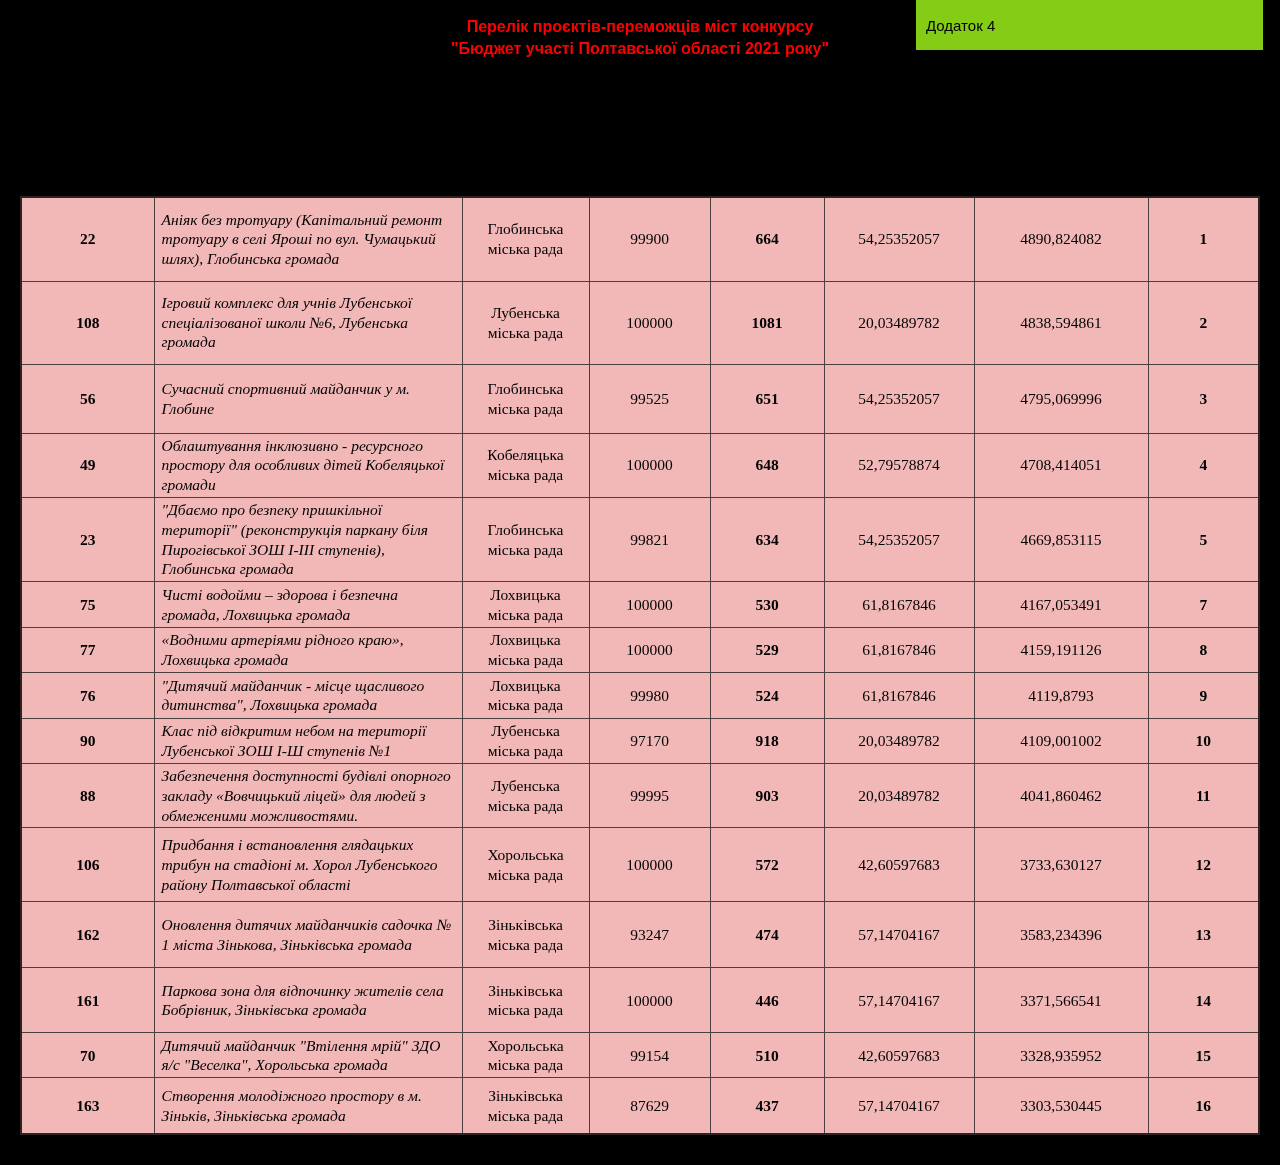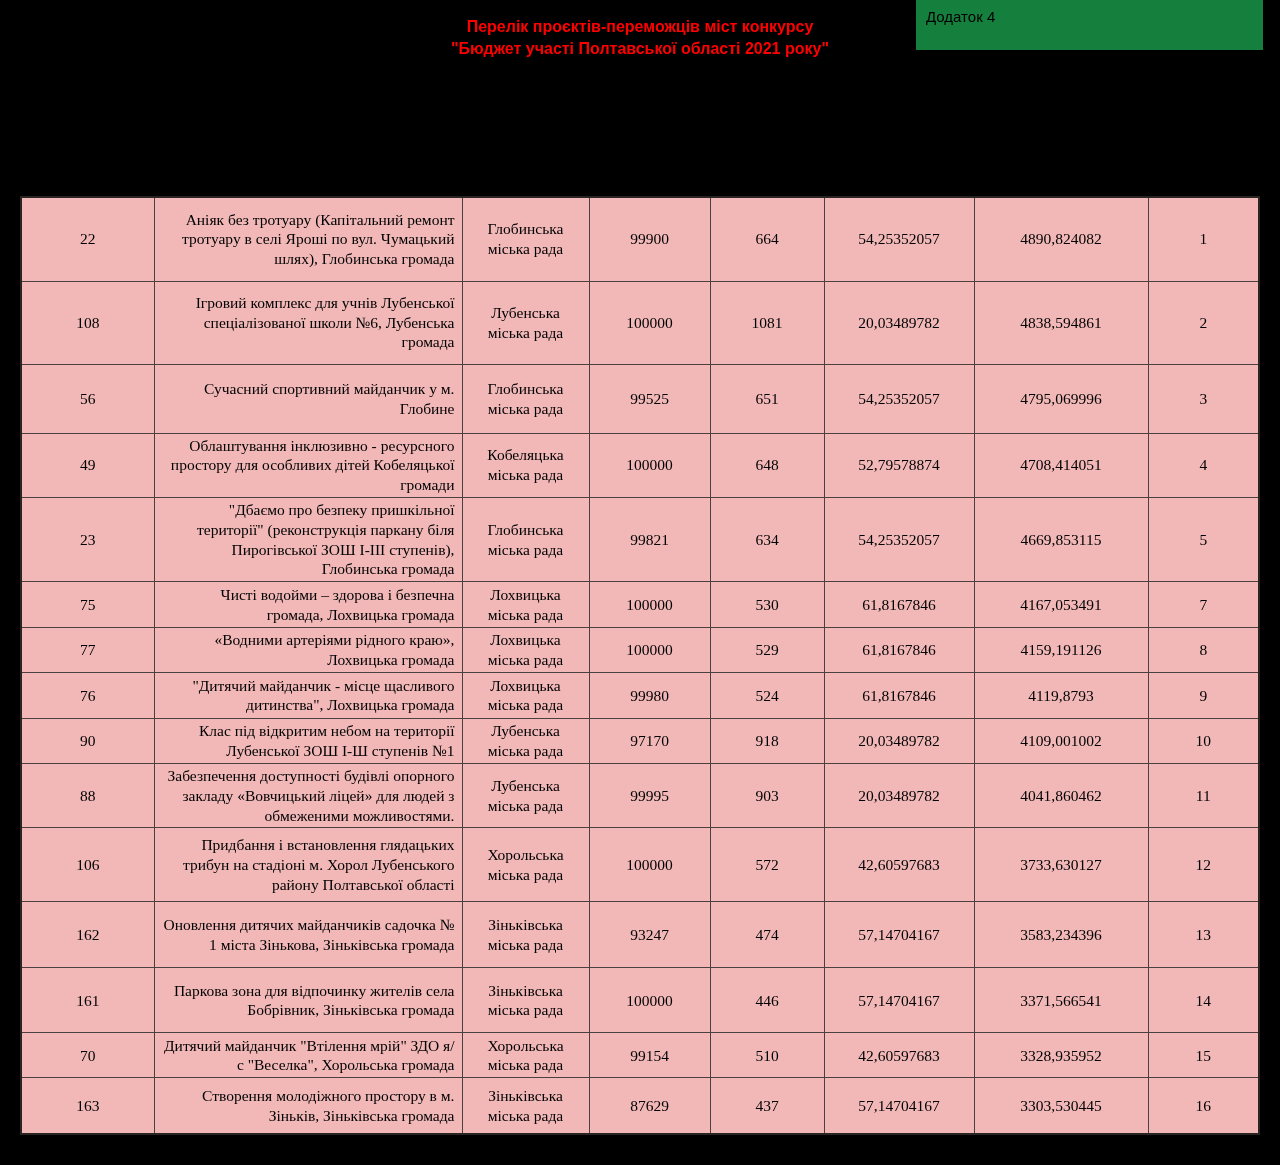--- a/index.html
+++ b/index.html
@@ -7,24 +7,24 @@
     width:1280px;height:1165px;
     background:#000000;
     position:relative;
     overflow:hidden;
     font-family:"Liberation Serif", serif;
   }
   .appendix-box{
     position:absolute;
     top:0;right:17px;
     width:347px;height:50px;
-    background:#15803d;
+    background:#84cc16;
     color:#000;
     box-sizing:border-box;
-    padding:6px 6px 0 10px;
+    padding:15px 6px 0 10px;
     font-family:"Liberation Sans", sans-serif;
     font-size:15px;
     line-height:1.45;
   }
   .doc-title{
     position:absolute;
     top:16px;left:0;
     width:100%;
     text-align:center;
     color:#ff0000;
@@ -45,22 +45,22 @@
   table.results td{
     border:1px solid #4a4040;
     padding:2px 7px;
     font-size:15.5px;
     color:#000;
     vertical-align:middle;
     line-height:1.28;
     overflow:hidden;
     word-wrap:break-word;
   }
-  td.c-id, td.c-votes, td.c-rank{ font-weight:normal; text-align:center; }
-  td.c-name{ text-align:right; }
+  td.c-id, td.c-votes, td.c-rank{ font-weight:bold; text-align:center; }
+  td.c-name{ text-align:left;font-style:italic; }
   td.c-council, td.c-num{ text-align:center; }
   tr.no-bb td{ border-bottom:none; }
   tr.no-bt td{ border-top:none; }
 </style>
 </head>
 <body>
 
 <div class="appendix-box">
   <div>Додаток 4</div>
 </div>

